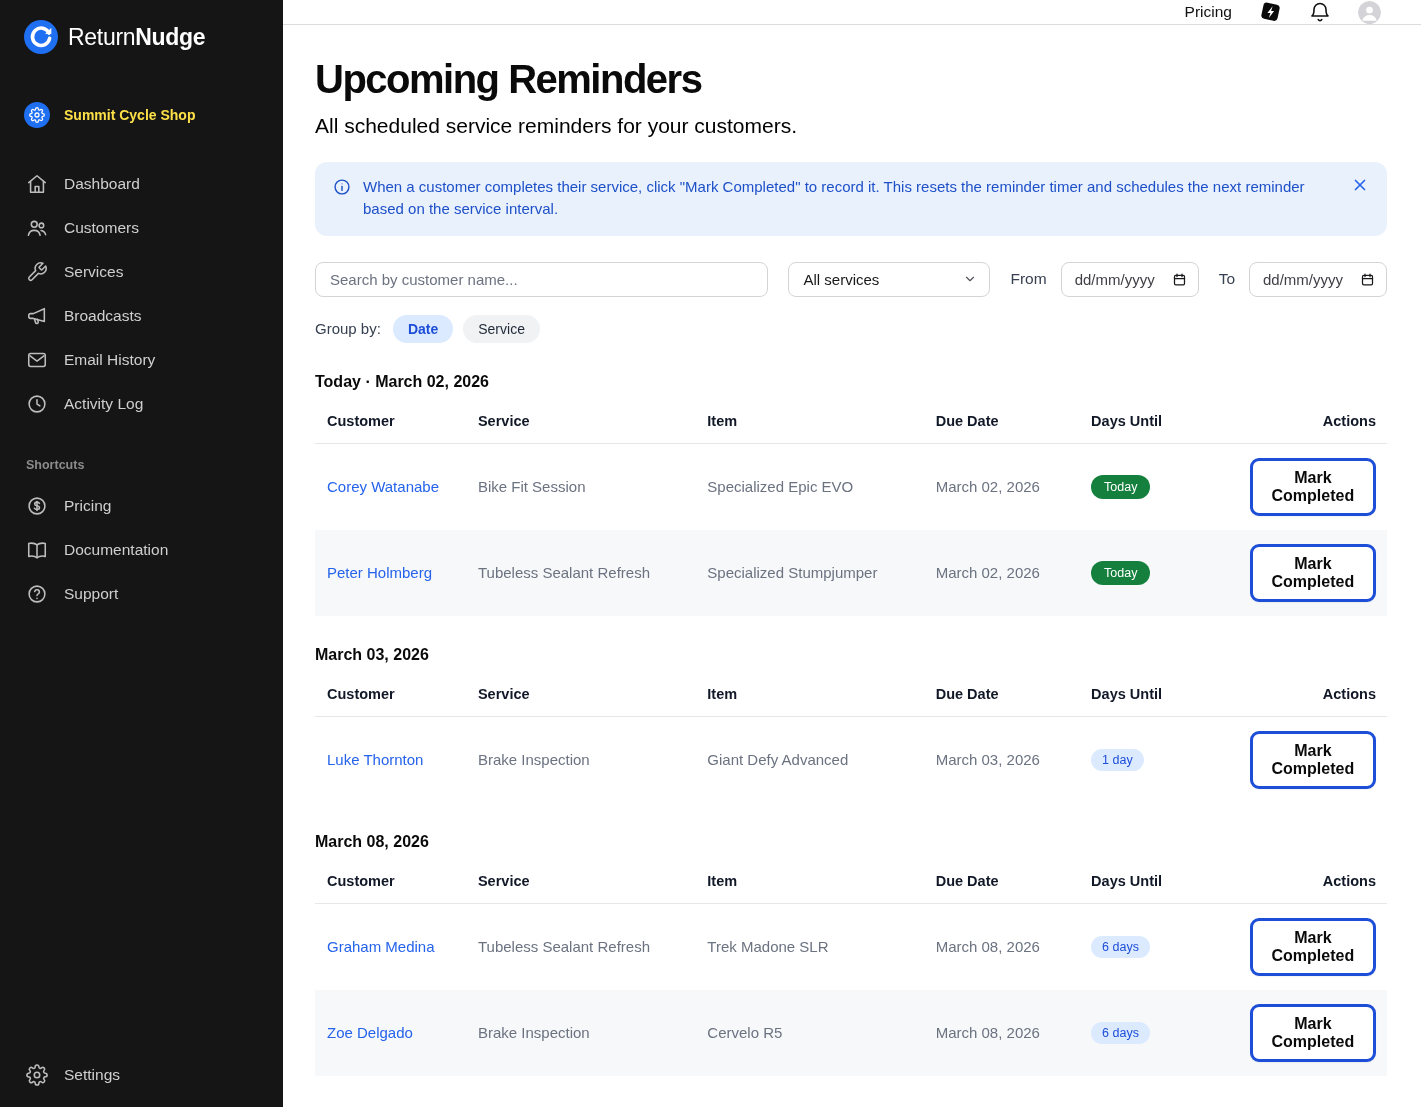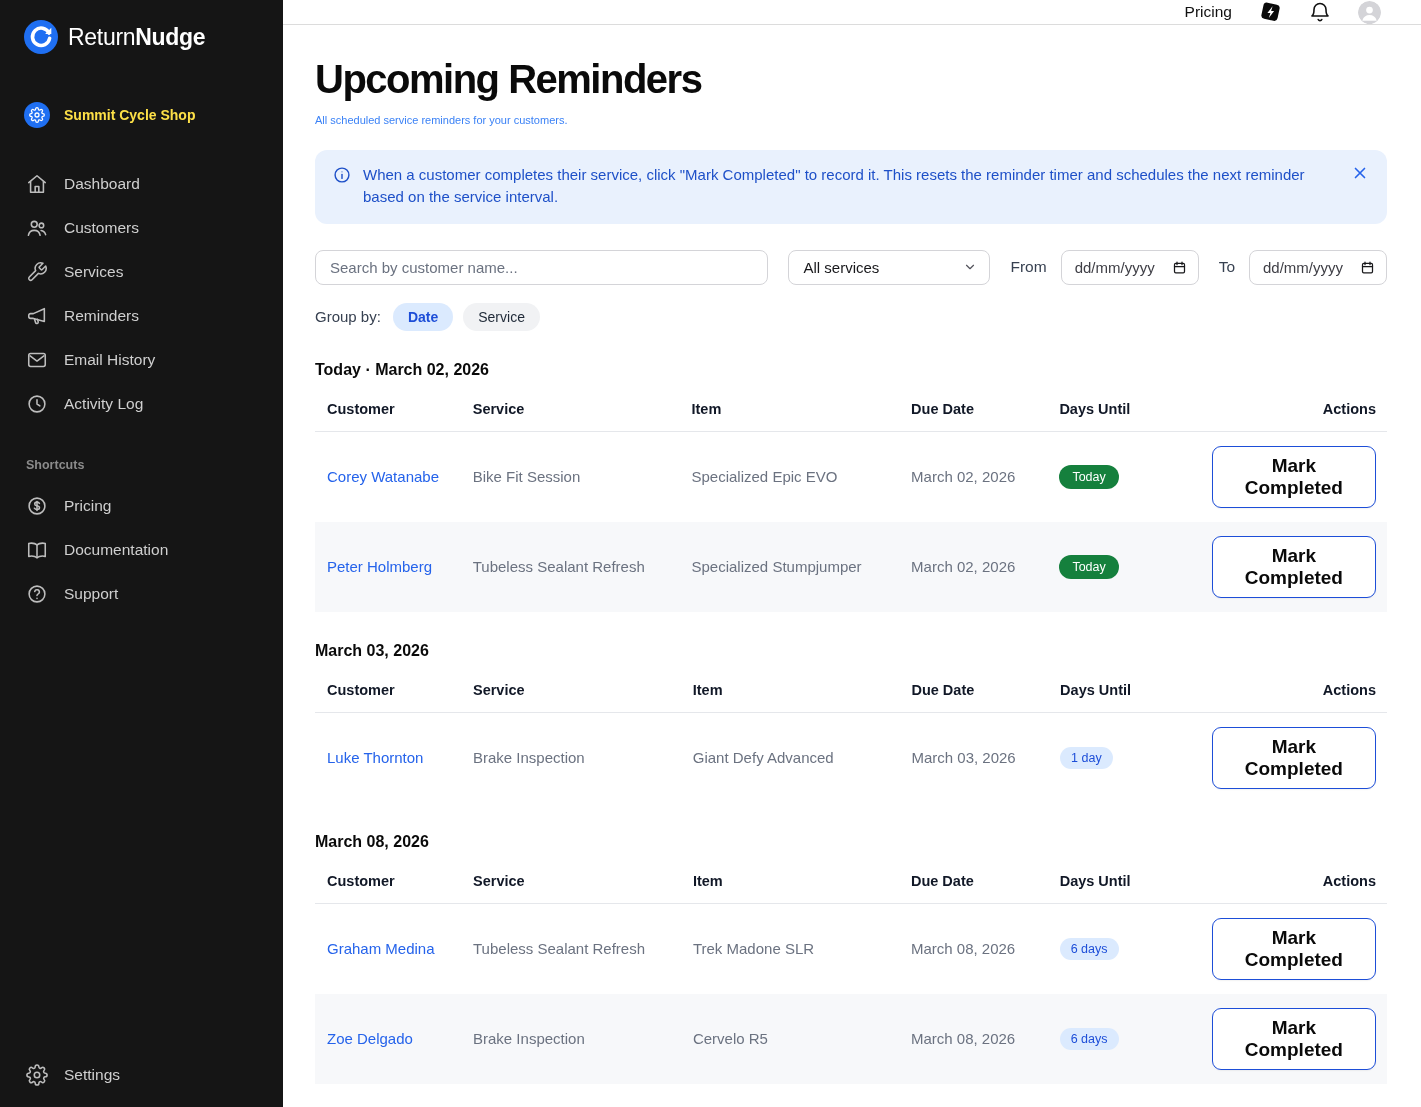--- a/index.html
+++ b/index.html
@@ -27,21 +27,21 @@
 
   
   .main { flex:1; display:flex; flex-direction:column; background:#fff; min-width:0; }
   .topbar { height:38px; border-bottom:1px solid #dcdcdc; display:flex; align-items:center; justify-content:flex-end; gap:26px; padding:0 40px 0 0; }
   .topbar-pricing { font-size:15.5px; color:#111; cursor:pointer; }
   .topbar .tb-icon { width:24px; height:24px; display:inline-flex; color:#111; cursor:pointer; }
   .topbar .avatar { width:23px; height:23px; border-radius:50%; overflow:hidden; display:inline-flex; cursor:pointer; }
 
   .content { padding:32px 34px 0 32px; }
   .page-title { font-size:40px; font-weight:800; letter-spacing:-1.5px; color:#0a0a0a; }
-  .page-subtitle { margin-top:12px; font-size:11px; color:#3b82f6; }
+  .page-subtitle { margin-top:12px; font-size:21px; color:#000000; }
 
   .banner { margin-top:24px; background:#e9f1fd; border-radius:12px; padding:14px 18px 16px 18px; display:flex; gap:12px; color:#1e50c8; position:relative; }
   .banner .icon { width:18px; height:18px; margin-top:2px; flex:none; }
   .banner-text { font-size:15px; line-height:1.45; padding-right:50px; }
   .banner-close { position:absolute; top:12px; right:18px; width:15px; height:15px; color:#2563eb; cursor:pointer; }
 
   .filters { margin-top:26px; display:flex; align-items:center; gap:20px; }
   .search-input { flex:1; height:35px; border:1px solid #d4d4d8; border-radius:8px; padding:0 14px; font-size:15px; font-family:inherit; color:#111; outline:none; }
   .search-input::placeholder { color:#6b7280; }
   .select-box { width:202px; height:35px; border:1px solid #d4d4d8; border-radius:8px; display:flex; align-items:center; justify-content:space-between; padding:0 12px 0 14px; font-size:15px; color:#18181b; cursor:pointer; background:#fff; }
@@ -64,21 +64,21 @@
   thead th:first-child { padding-left:12px; }
   thead th.th-actions { text-align:right; padding-right:11px; }
   tbody td { font-size:15px; padding:14px 0; vertical-align:middle; color:#6b7280; }
   tbody td:first-child { padding-left:12px; }
   tbody tr:nth-child(even) { background:#f7f8fa; }
   td.cell-actions { text-align:right; padding-right:11px; }
   .customer-link { color:#2563eb; font-weight:500; text-decoration:none; cursor:pointer; font-size:15px; }
   .badge { display:inline-block; border-radius:999px; font-size:12.5px; }
   .badge.today { background:#15803d; color:#fff; padding:5px 13px; font-weight:500; }
   .badge.days { background:#dbeafe; color:#1d4ed8; padding:4px 11px; font-weight:500; }
-  .mark-btn { background:#fff; border:1px solid #1d4ed8; border-radius:9px; padding:8px 32px; font-size:19px; font-weight:700; color:#0a0a0a; font-family:inherit; cursor:pointer; box-shadow:0 1px 1.5px rgba(0,0,0,0.05); }
+  .mark-btn { background:#fff; border:3px solid #1d4ed8; border-radius:9px; padding:8px 14px; font-size:16px; font-weight:700; color:#0a0a0a; font-family:inherit; cursor:pointer; box-shadow:0 1px 1.5px rgba(0,0,0,0.05); }
 </style>
 </head>
 <body>
 
 <aside class="sidebar">
   <div class="logo">
     <span class="logo-mark icon">
       <svg viewBox="0 0 24 24">
           <circle cx="12" cy="12" r="12" fill="#1f6ff2"></circle>
           <path d="M17.6 9.2 A6.1 6.1 0 1 0 18.1 12.9" stroke="#fff" stroke-width="2.5" fill="none" stroke-linecap="round"></path>
@@ -128,21 +128,21 @@
         </span>
         <span>Services</span>
       </div>
       <div class="nav-item">
         <span class="icon">
           <svg viewBox="0 0 24 24" fill="none" stroke="currentColor" stroke-width="1.7" stroke-linecap="round" stroke-linejoin="round">
             <path d="M20 4v14l-12-3.4H5a2 2 0 0 1-2-2v-1.2a2 2 0 0 1 2-2h3z"></path>
             <path d="M9.2 15l1.2 4.1a1.5 1.5 0 0 0 2.9-.8l-.8-2.7"></path>
           </svg>
         </span>
-        <span>Reminders</span>
+        <span>Broadcasts</span>
       </div>
       <div class="nav-item">
         <span class="icon">
           <svg viewBox="0 0 24 24" fill="none" stroke="currentColor" stroke-width="1.7" stroke-linecap="round" stroke-linejoin="round">
             <rect x="3" y="5" width="18" height="14" rx="2"></rect>
             <path d="m4.5 7.5 7.5 5.6 7.5-5.6"></path>
           </svg>
         </span>
         <span>Email History</span>
       </div>

